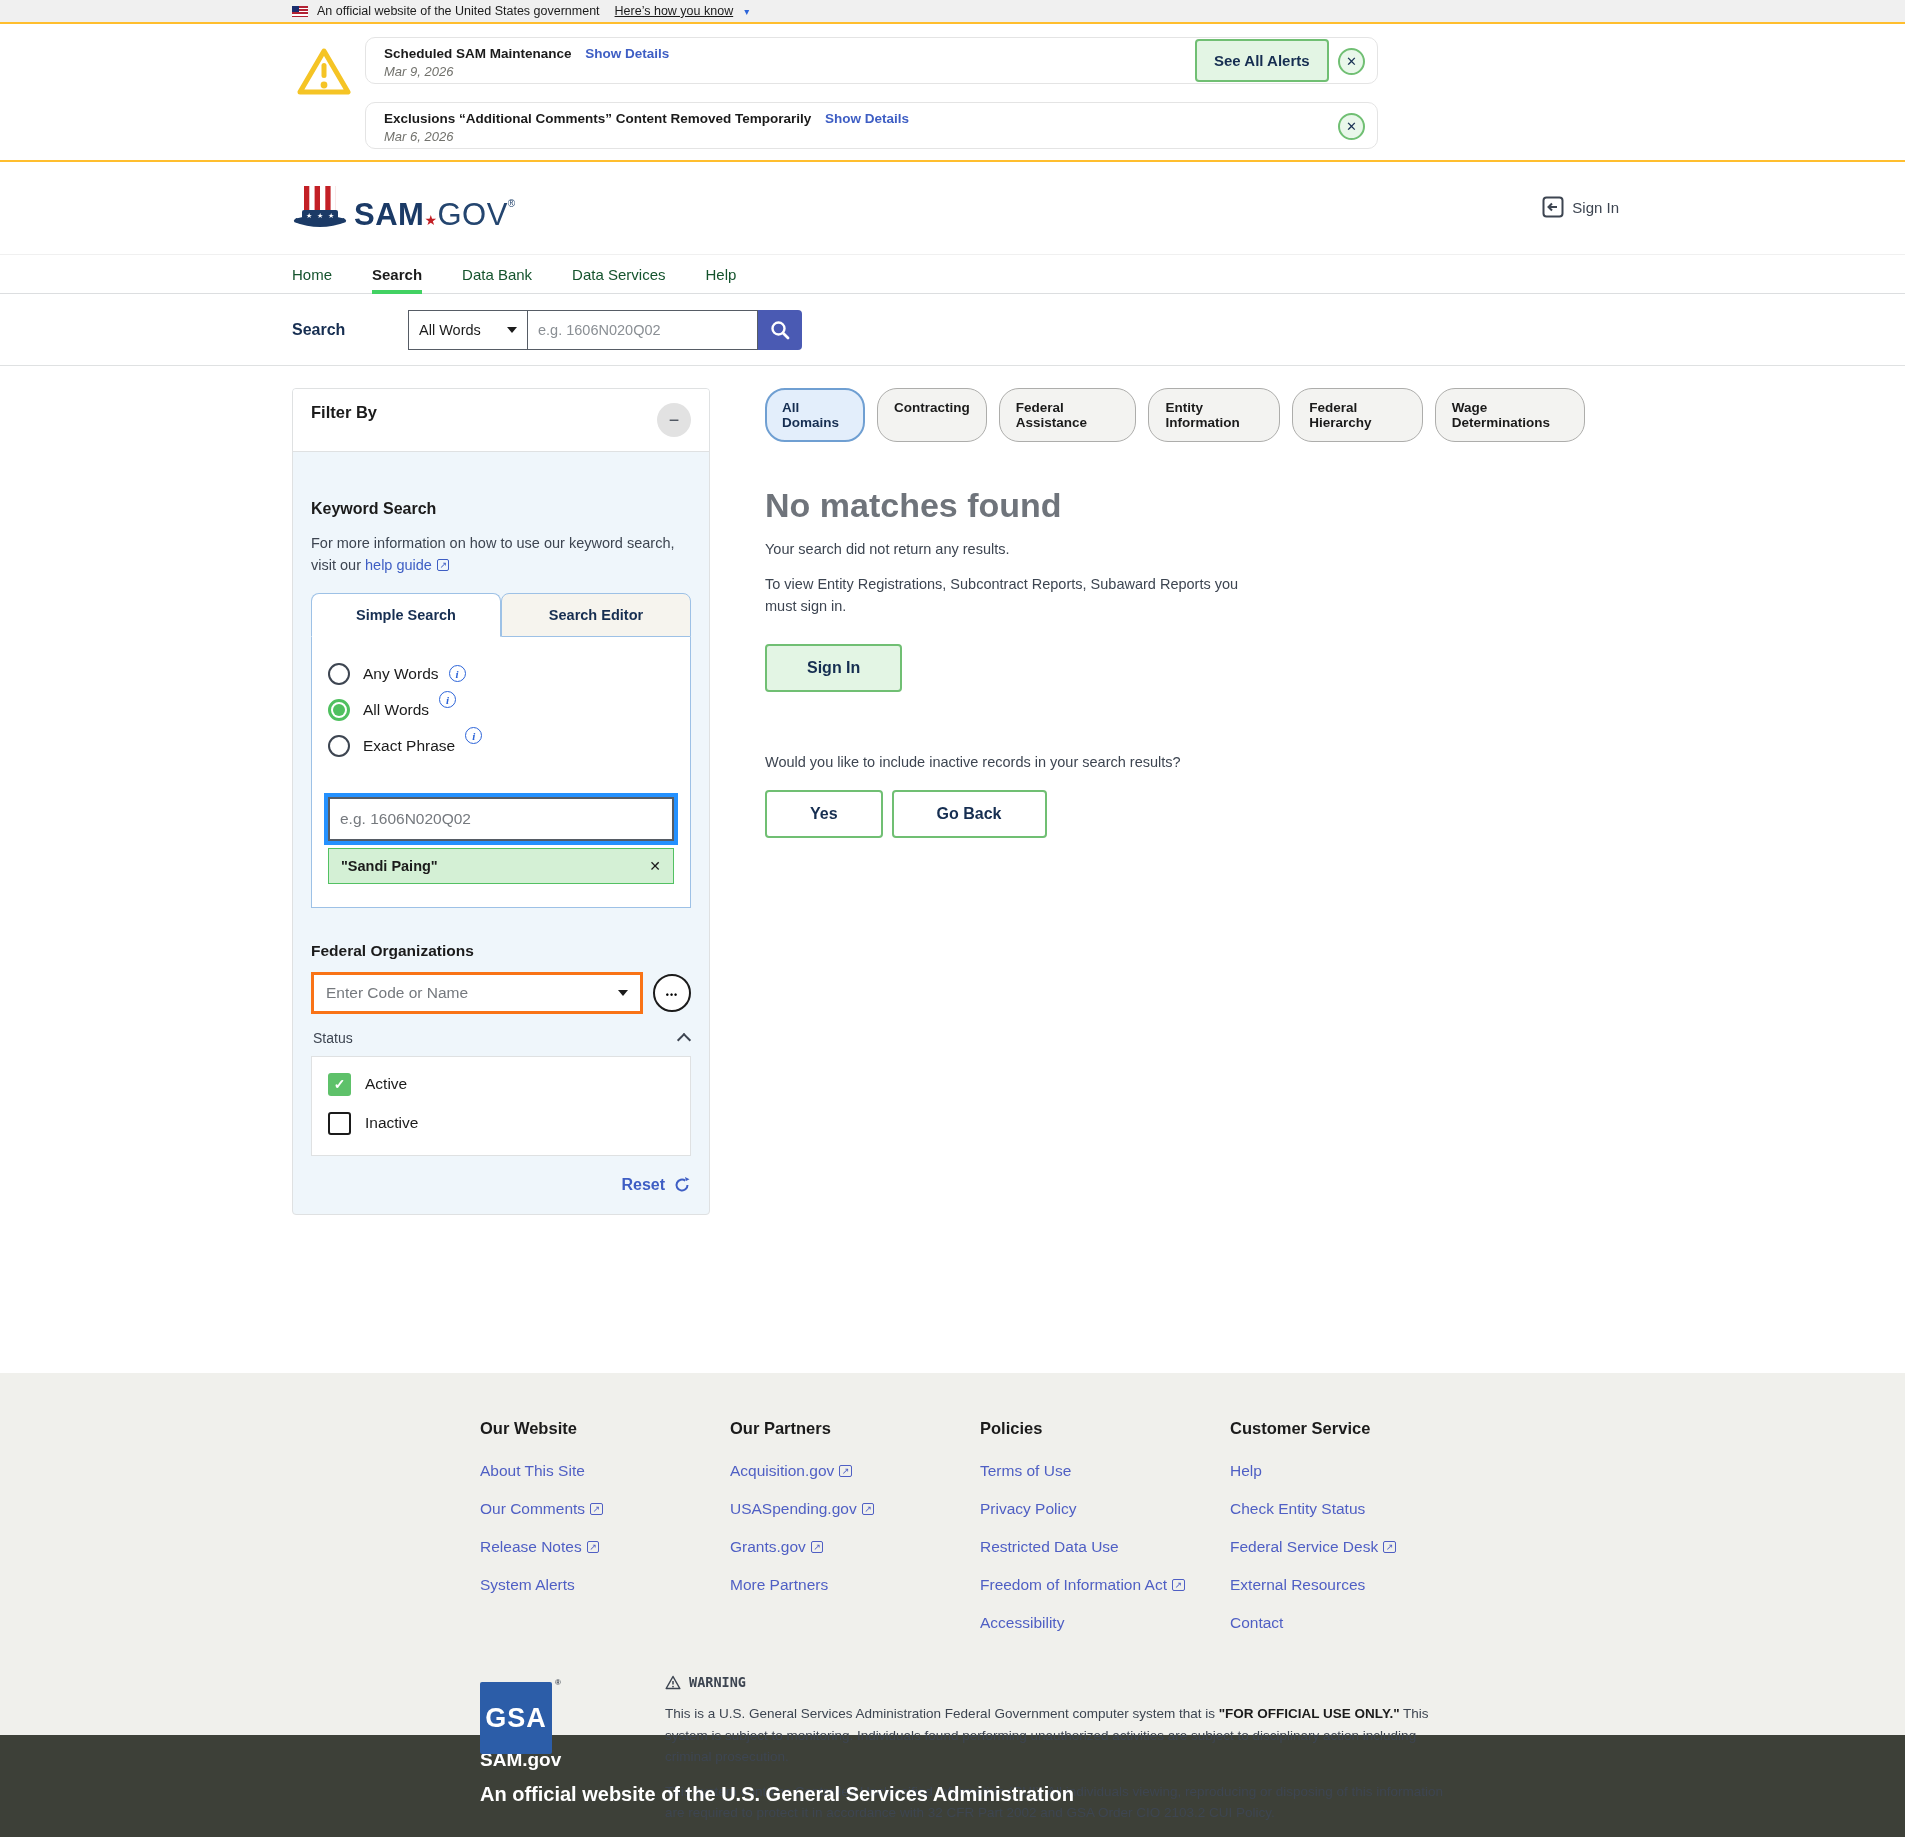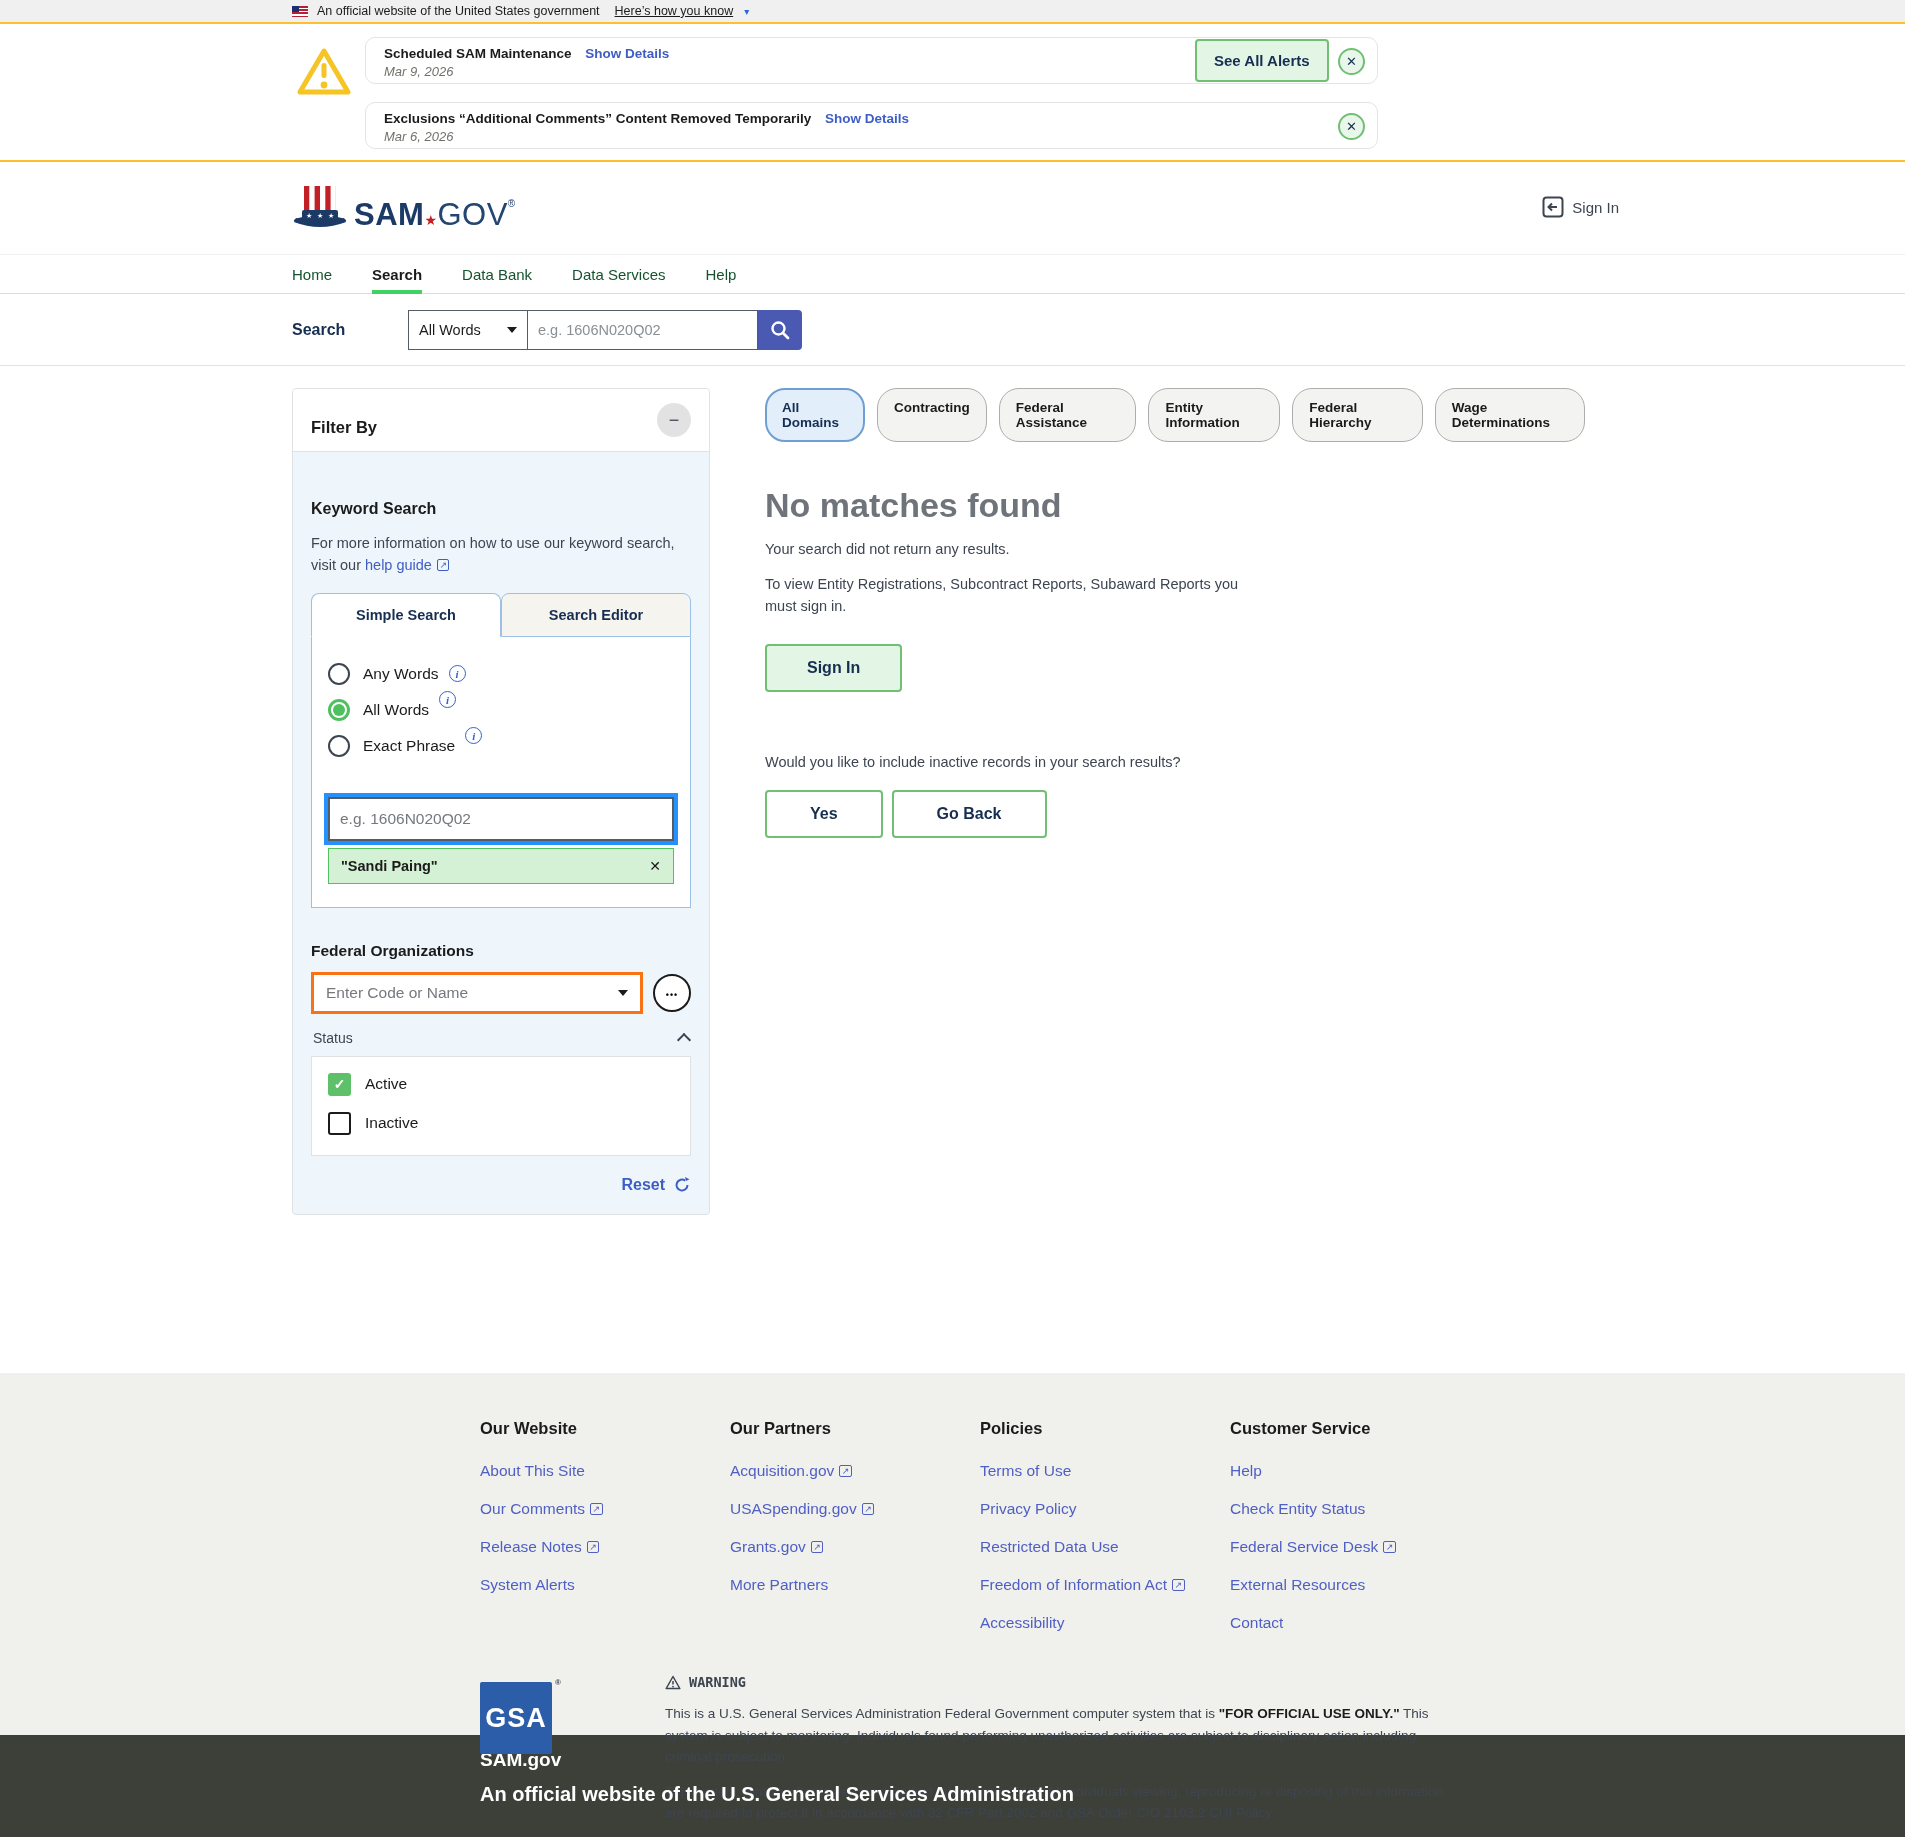--- a/index.html
+++ b/index.html
@@ -57,21 +57,21 @@
   .search-input { width:230px; height:40px; border:1px solid #565c65; border-left:none; padding:0 10px; font-size:14.5px; font-family:"Liberation Sans",sans-serif; color:#1b1b1b; }
   .search-input::placeholder { color:#8a8f94; }
   .search-btn { width:44px; height:40px; background:#4a5ab3; border:none; border-radius:0 4px 4px 0; display:flex; align-items:center; justify-content:center; cursor:pointer; }
 
   
   .content { height:1007px; }
   .content .container { display:flex; gap:55px; padding-top:22px; }
 
   
   .filter-panel { width:418px; border:1px solid #dfe1e2; border-radius:4px; background:#eff6fb; overflow:hidden; flex-shrink:0; }
-  .filter-head { background:#fff; border-bottom:1px solid #dfe1e2; padding:14px 18px; display:flex; justify-content:space-between; align-items:flex-end; }
+  .filter-head { background:#fff; border-bottom:1px solid #dfe1e2; padding:14px 18px; display:flex; justify-content:space-between; align-items:flex-start; }
   .filter-title { font-weight:bold; font-size:16.5px; }
   .collapse-btn { width:34px; height:34px; border-radius:50%; background:#e2e2e2; border:none; color:#3d4551; font-size:18px; cursor:pointer; }
   .collapse-btn::before { content:"−"; }
   .filter-body { padding:22px 18px 20px; }
   .kw-title { font-weight:bold; font-size:16px; margin-top:26px; }
   .kw-info { font-size:14.5px; color:#3d4551; line-height:1.55; margin-top:14px; }
   .link { color:#3e5ec4; text-decoration:none; cursor:pointer; }
   .ext::after { content:"↗"; font-size:9px; border:1.5px solid currentColor; border-radius:2px; padding:0 1.5px; margin-left:5px; position:relative; top:-2px; }
   .tabs { display:flex; margin-top:16px; }
   .tab { flex:1; text-align:center; font-weight:bold; font-size:14.5px; color:#162e51; padding:13px 0; border:1px solid #9dc1e6; border-radius:8px 8px 0 0; background:#f6f4ee; cursor:pointer; }

